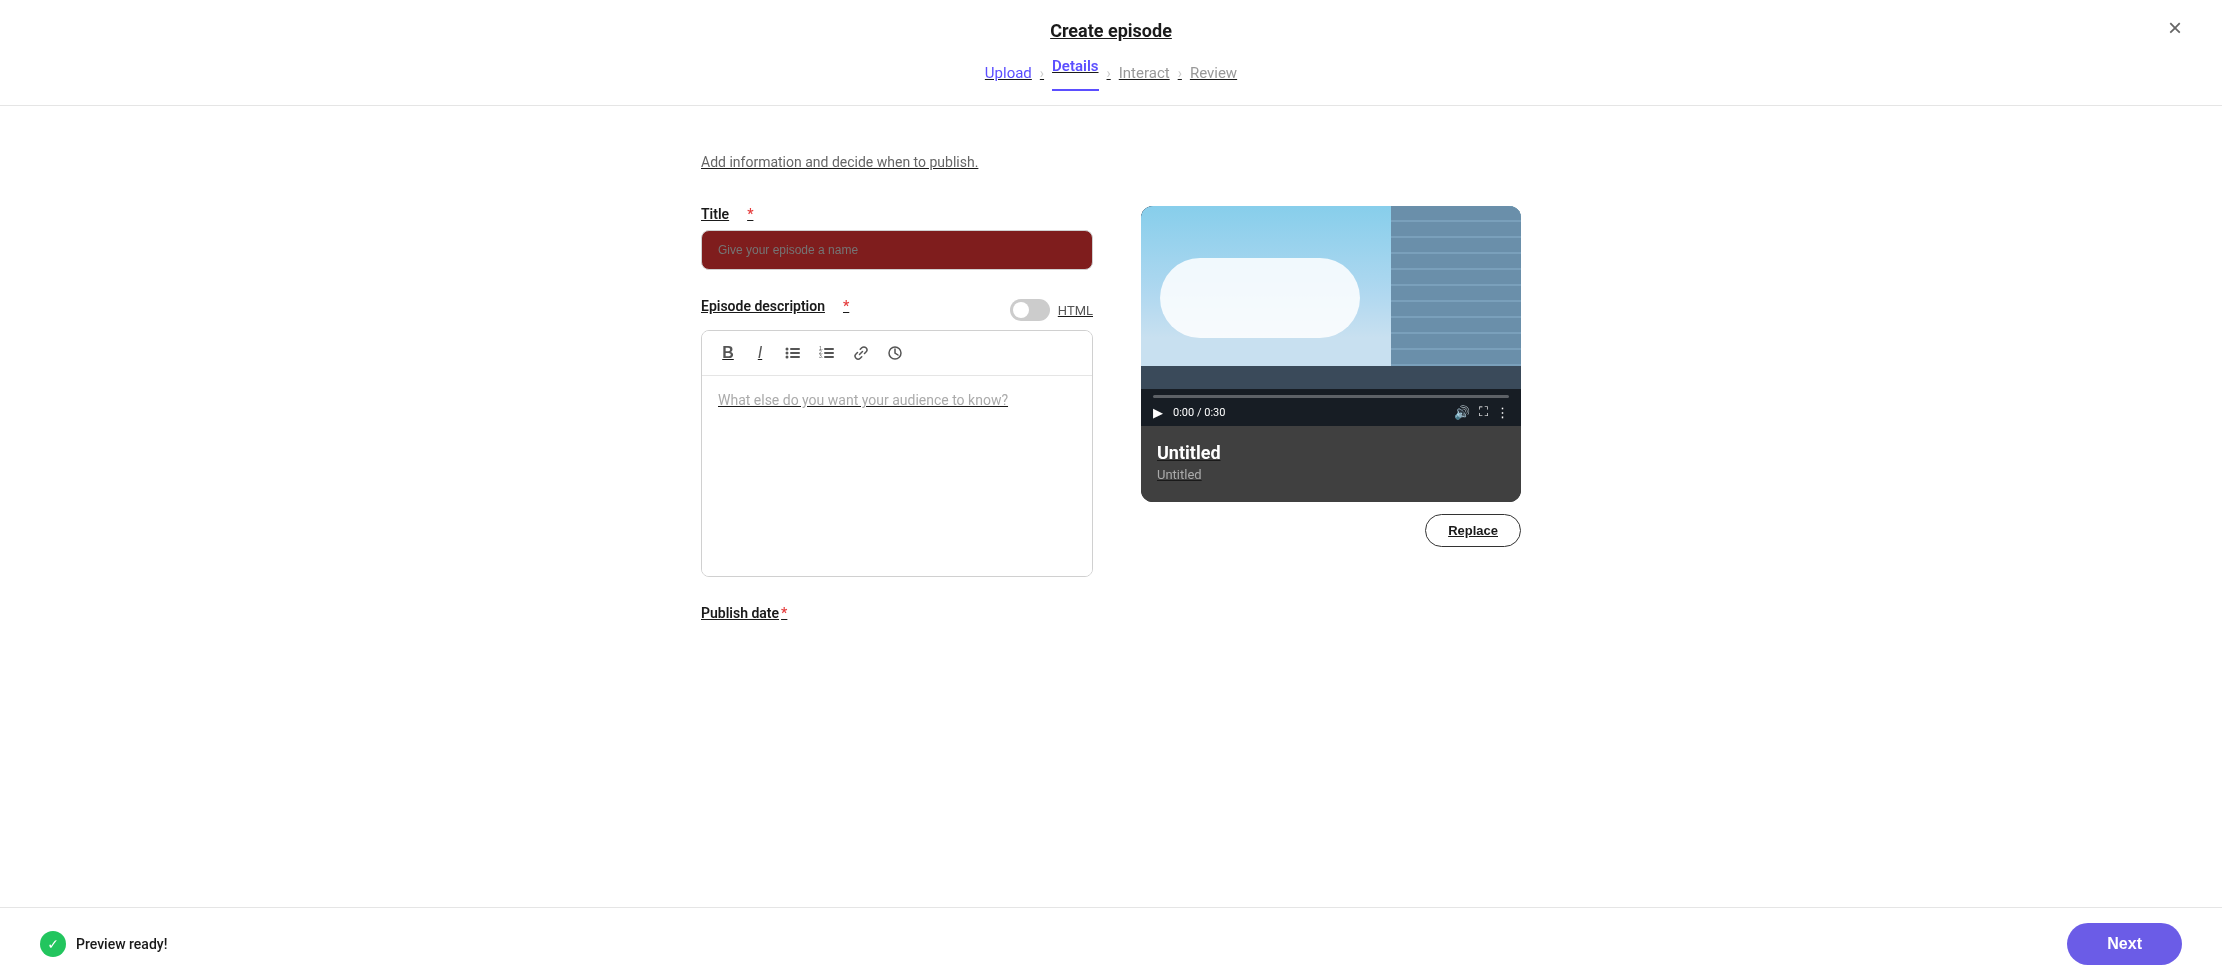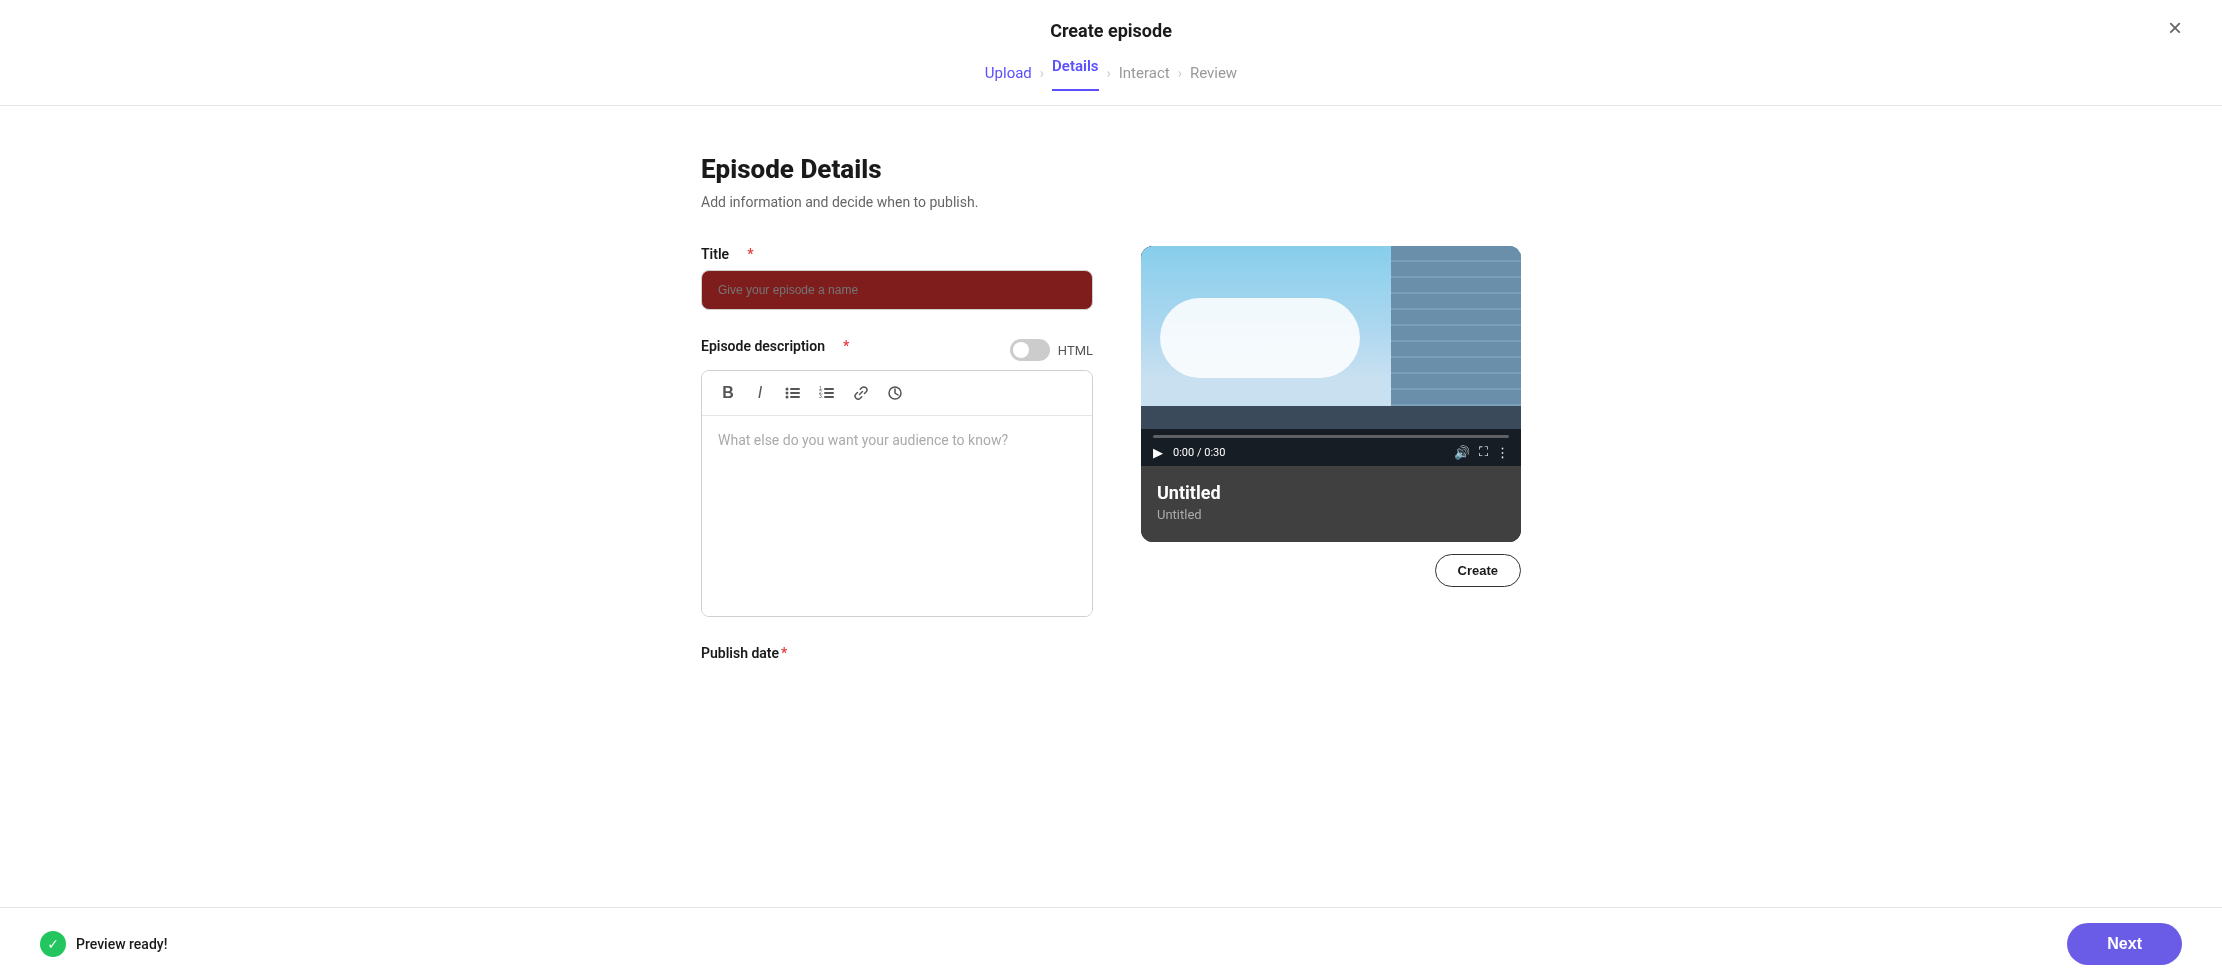--- a/index.html
+++ b/index.html
@@ -13,20 +13,21 @@
       position: relative;
     }
 
     
     .modal-container {
       position: absolute;
       top: 0; left: 0; right: 0; bottom: 0;
       background: white;
       display: flex;
       flex-direction: column;
+      text-decoration: underline;
     }
 
     
     .modal-header {
       padding: 20px 40px 0;
       border-bottom: 1px solid #e5e5e5;
       display: flex;
       flex-direction: column;
       align-items: center;
       position: relative;
@@ -460,21 +461,20 @@
         <span>Review</span>
       </div>
     </div>
 
     <button class="close-btn">×</button>
   </div>
 
   <div class="modal-content">
     <div class="content-inner">
 
-      <div class="section-title">Episode Details</div>
       <div class="section-subtitle">Add information and decide when to publish.</div>
 
       <div class="form-row">
 
         <div class="form-left">
 
           <div class="field-group">
             <div class="field-label">
               <span>Title</span>
               <span class="required-star">*</span>
@@ -572,21 +572,21 @@
                 </div>
               </div>
             </div>
 
             <div class="video-info">
               <div class="video-title">Untitled</div>
               <div class="video-subtitle">Untitled</div>
             </div>
           </div>
 
-          <button class="replace-btn">Create</button>
+          <button class="replace-btn">Replace</button>
         </div>
       </div>
 
     </div>
   </div>
 
   <div class="modal-footer">
     <div class="preview-status">
       <div class="check-circle">✓</div>
       <span>Preview ready!</span>

